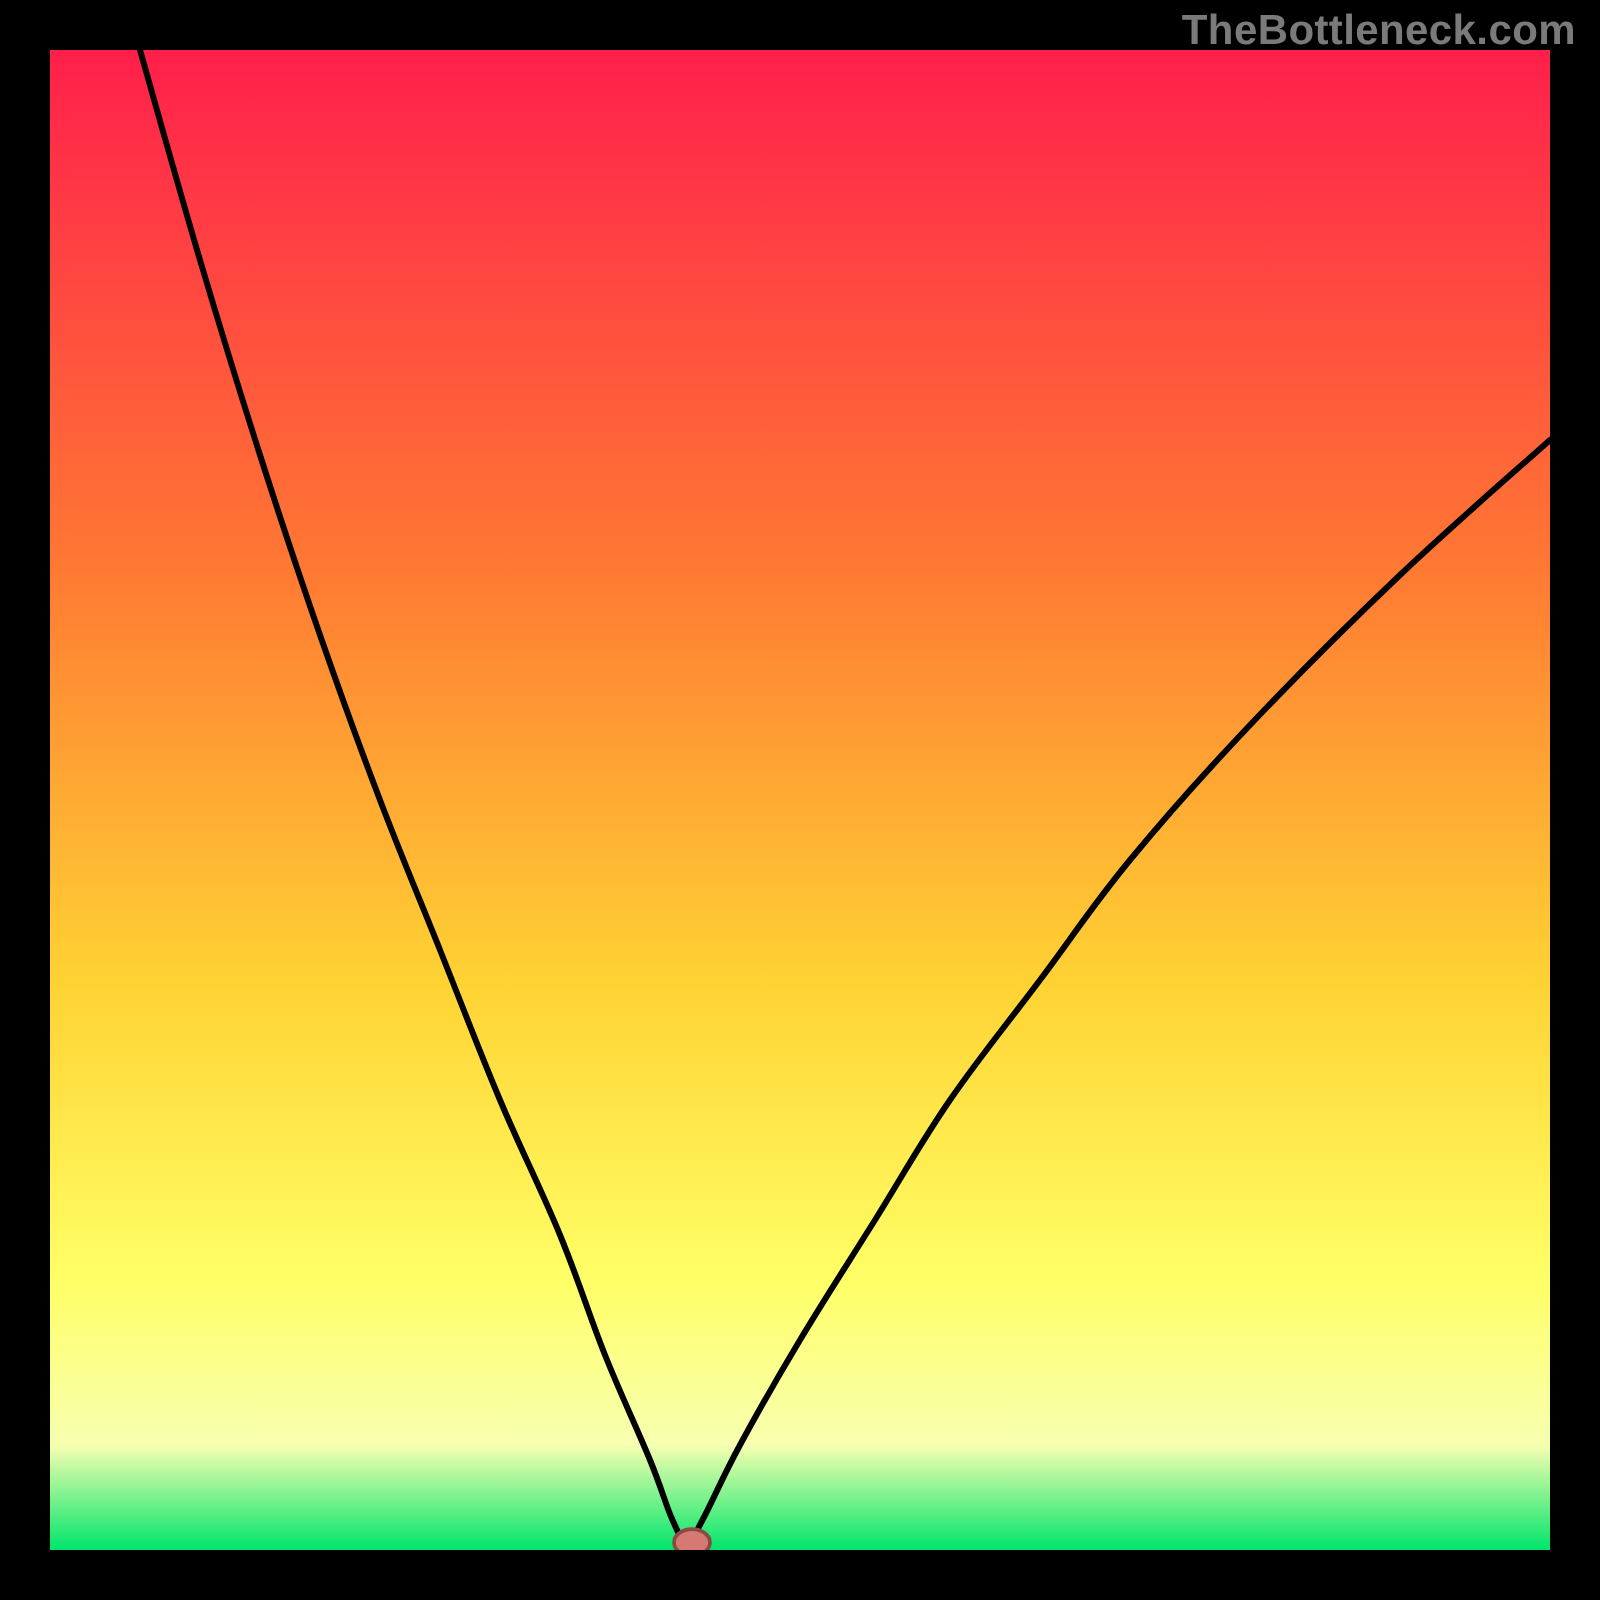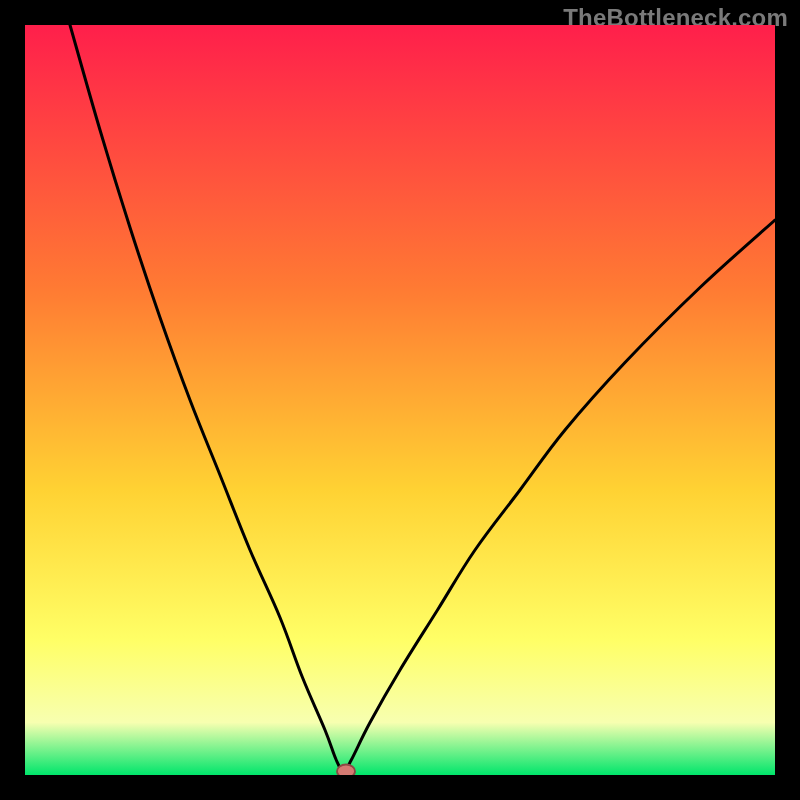--- a/index.html
+++ b/index.html
@@ -16,21 +16,21 @@
     top: 0;
     width: 800px;
     height: 800px;
     background: #000;
   }
   .watermark {
     position: absolute;
     top: 4px;
     right: 12px;
     font-family: Arial, Helvetica, sans-serif;
-    font-size: 24px;
+    font-size: 21px;
     font-weight: 600;
     color: #7a7a7a;
     letter-spacing: 0.2px;
   }
   svg.plot {
     position: absolute;
     left: 25px;
     top: 25px;
     width: 750px;
     height: 750px;

